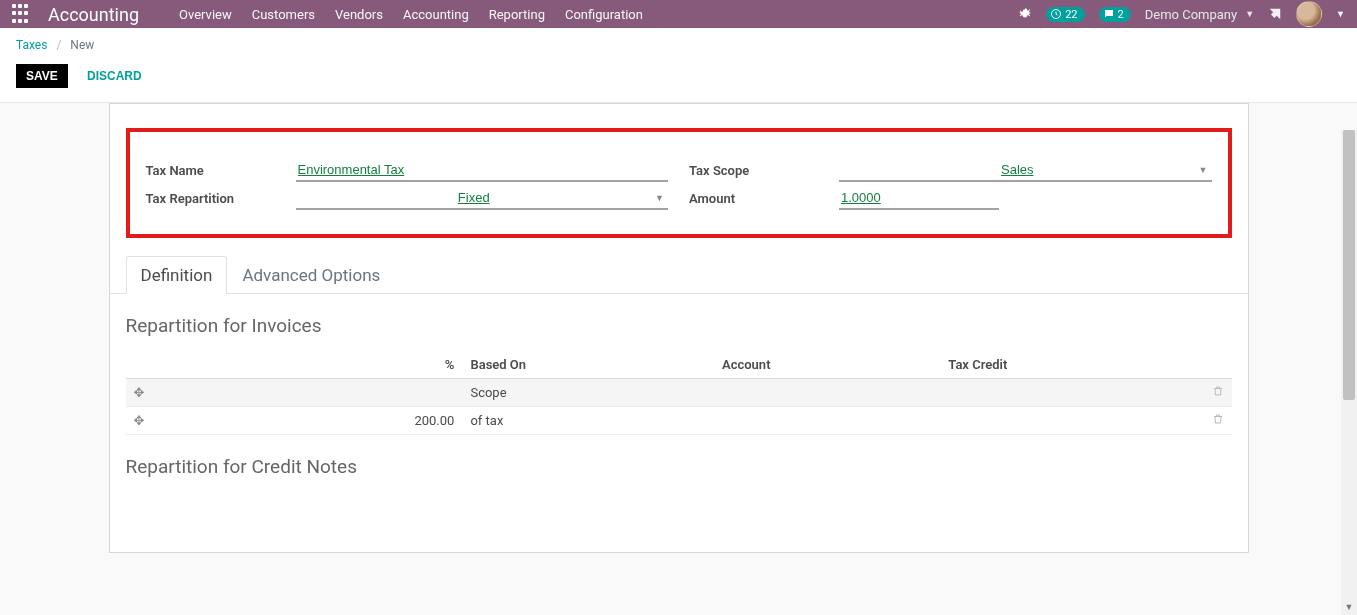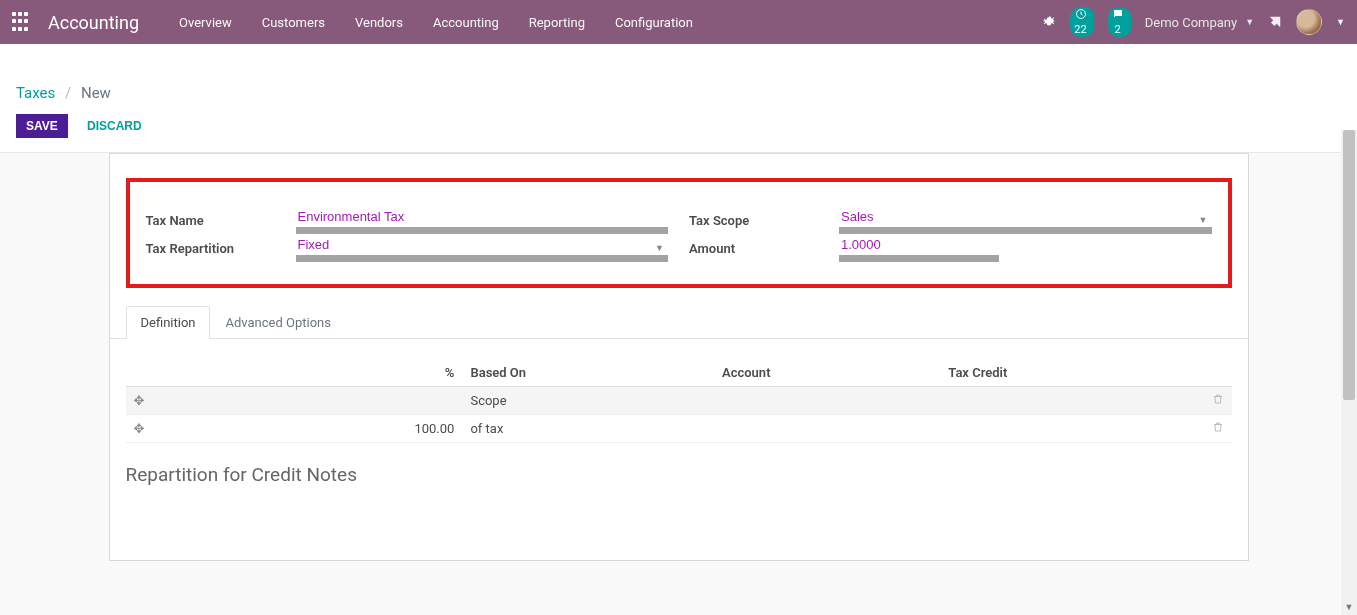--- a/index.html
+++ b/index.html
@@ -7,46 +7,46 @@
     font-family: -apple-system, BlinkMacSystemFont, "Segoe UI", Roboto, "Helvetica Neue", Arial, sans-serif;
     font-size: 13px;
     color: #4c4c4c;
     background: #f9f9f9;
     width: 1357px;
     overflow-x: hidden;
   }
   
   .navbar {
     background: #875a7b;
-    height: 44px;
+    height: 28px;
     display: flex;
     align-items: center;
     padding: 0 12px;
     color: #fff;
   }
   .apps-icon { width: 20px; height: 20px; margin-right: 16px; display: inline-flex; flex-wrap: wrap; gap: 2px; }
   .apps-icon span { width: 4px; height: 4px; background: #fff; border-radius: 1px; }
   .brand { font-size: 18px; font-weight: 400; margin-right: 40px; }
-  .nav-menu { display: flex; gap: 30px; flex: 1; }
+  .nav-menu { display: flex; gap: 20px; flex: 1; }
   .nav-menu a { color: #fff; text-decoration: none; font-size: 13px; opacity: 0.95; cursor: pointer; }
   .nav-right { display: flex; align-items: center; gap: 14px; }
   .nav-icon { color: #fff; display: inline-flex; align-items: center; cursor: pointer; }
   .badge-pill {
     display: inline-flex; align-items: center; background: #00a09d; color: #fff;
-    border-radius: 10px; padding: 1px 7px 1px 4px; font-size: 11px; gap: 3px; flex-direction: column;
+    border-radius: 10px; padding: 1px 7px 1px 4px; font-size: 11px; gap: 3px;
   }
   .company { color: #e5e5e5; font-size: 13px; cursor: pointer; display: flex; align-items: center; gap: 8px; }
   .avatar { width: 26px; height: 26px; border-radius: 50%; background: radial-gradient(circle at 35% 35%, #d7b89b 0 40%, #986a4a 70%); border: 1px solid rgba(255,255,255,0.3); }
   
   .control-bar { background: #fff; border-bottom: 1px solid #e7e7e7; padding: 10px 16px 14px; }
-  .breadcrumb { font-size: 15px; color: #6c757d; margin-bottom: 12px; margin-top: 30px; }
+  .breadcrumb { font-size: 12px; color: #6c757d; margin-bottom: 12px; }
   .breadcrumb .bc-link { color: #00a09d; cursor: pointer; }
   .breadcrumb .sep { color: #bbb; margin: 0 6px; }
   .btn { display: inline-block; padding: 5px 10px; font-size: 12px; font-weight: 600; border: none; cursor: pointer; text-transform: uppercase; }
-  .btn-primary { background: #4c1d95; color: #fff; }
+  .btn-primary { background: #000000; color: #fff; }
   .btn-link { background: transparent; color: #00a09d; margin-left: 6px; }
   
   .sheet-wrap { display: flex; justify-content: center; padding: 0; }
   .sheet {
     width: 1140px;
     background: #fff;
     border: 1px solid #d8d8d8;
     margin-top: 0;
     padding: 24px 0 60px;
     margin-bottom: 20px;
@@ -56,36 +56,37 @@
     border: 4px solid #e31b1b;
     margin: 0 16px 18px;
     padding: 24px 10px 22px;
   }
   .form-grid { display: flex; gap: 9px; }
   .form-col { flex: 1; padding: 0 6px; }
   .field-row { display: flex; align-items: center; min-height: 28px; }
   .field-label { width: 150px; font-weight: 600; color: #4c4c4c; font-size: 13px; }
   .field-input-wrap { flex: 1; position: relative; }
   .text-input, .sel-input {
-    width: 100%; border: none; border-bottom: 7px solid #a3a3a3;
-    padding: 3px 2px; font-size: 13px; color: #a21caf; background: transparent;
+    width: 100%; border: none; border-bottom: 2px solid #a3a3a3;
+    padding: 3px 2px; font-size: 13px; color: #15803d; background: transparent;
     outline: none;
-  }
-  .sel-input { appearance: none; padding-right: 18px; cursor: pointer; }
+    text-decoration: underline;
+  }
+  .sel-input { appearance: none; padding-right: 18px; cursor: pointer; text-align: center; }
   .sel-caret { position: absolute; right: 4px; top: 50%; transform: translateY(-50%); font-size: 9px; color: #888; pointer-events: none; }
   .amount-input { width: 160px; }
   .checkbox {
     width: 15px; height: 15px; background: #00a09d; display: inline-flex;
     align-items: center; justify-content: center; border-radius: 2px; cursor: pointer;
   }
   .checkbox svg { width: 10px; height: 10px; }
   
   .tabs { display: flex; border-bottom: 1px solid #dee2e6; padding: 0 16px; }
   .tab {
-    padding: 8px 14px; font-size: 13px; color: #6c757d; cursor: pointer;
+    padding: 8px 14px; font-size: 17px; color: #6c757d; cursor: pointer;
     border: 1px solid transparent; border-bottom: none; margin-bottom: -1px;
   }
   .tab.active { color: #4c4c4c; border-color: #dee2e6; background: #fff; border-bottom: 1px solid #fff; border-radius: 3px 3px 0 0; }
   
   .section { padding: 20px 16px 0; }
   .section h2 { font-size: 19px; font-weight: 400; color: #666; margin-bottom: 14px; }
   table.repart { width: 100%; border-collapse: collapse; font-size: 13px; }
   table.repart th { text-align: left; font-weight: 600; color: #4c4c4c; padding: 6px 8px; border-bottom: 1px solid #dcdcdc; }
   table.repart th.pct { text-align: right; width: 310px; }
   table.repart td { padding: 6px 8px; border-bottom: 1px solid #eee; vertical-align: middle; }
@@ -206,20 +207,21 @@
         </div>
       </div>
     </div>
 
     <div class="tabs">
       <div class="tab active">Definition</div>
       <div class="tab">Advanced Options</div>
     </div>
 
     <div class="section">
+      <h2>Repartition for Invoices</h2>
       <table class="repart">
         <thead>
           <tr>
             <th class="handle"></th>
             <th class="pct">%</th>
             <th>Based On</th>
             <th>Account</th>
             <th>Tax Credit</th>
             <th class="trash"></th>
           </tr>
@@ -232,21 +234,21 @@
             <td></td>
             <td></td>
             <td class="trash">
               <svg width="12" height="12" viewBox="0 0 24 24" fill="none" stroke="#bbb" stroke-width="2">
                   <path d="M4 7h16M9 7V4h6v3M6 7l1 13h10l1-13"></path>
                 </svg>
             </td>
           </tr>
           <tr>
             <td class="handle">✥</td>
-            <td class="pct">100.00</td>
+            <td class="pct">200.00</td>
             <td>of tax</td>
             <td></td>
             <td></td>
             <td class="trash">
               <svg width="12" height="12" viewBox="0 0 24 24" fill="none" stroke="#bbb" stroke-width="2">
                   <path d="M4 7h16M9 7V4h6v3M6 7l1 13h10l1-13"></path>
                 </svg>
             </td>
           </tr>
         </tbody>

